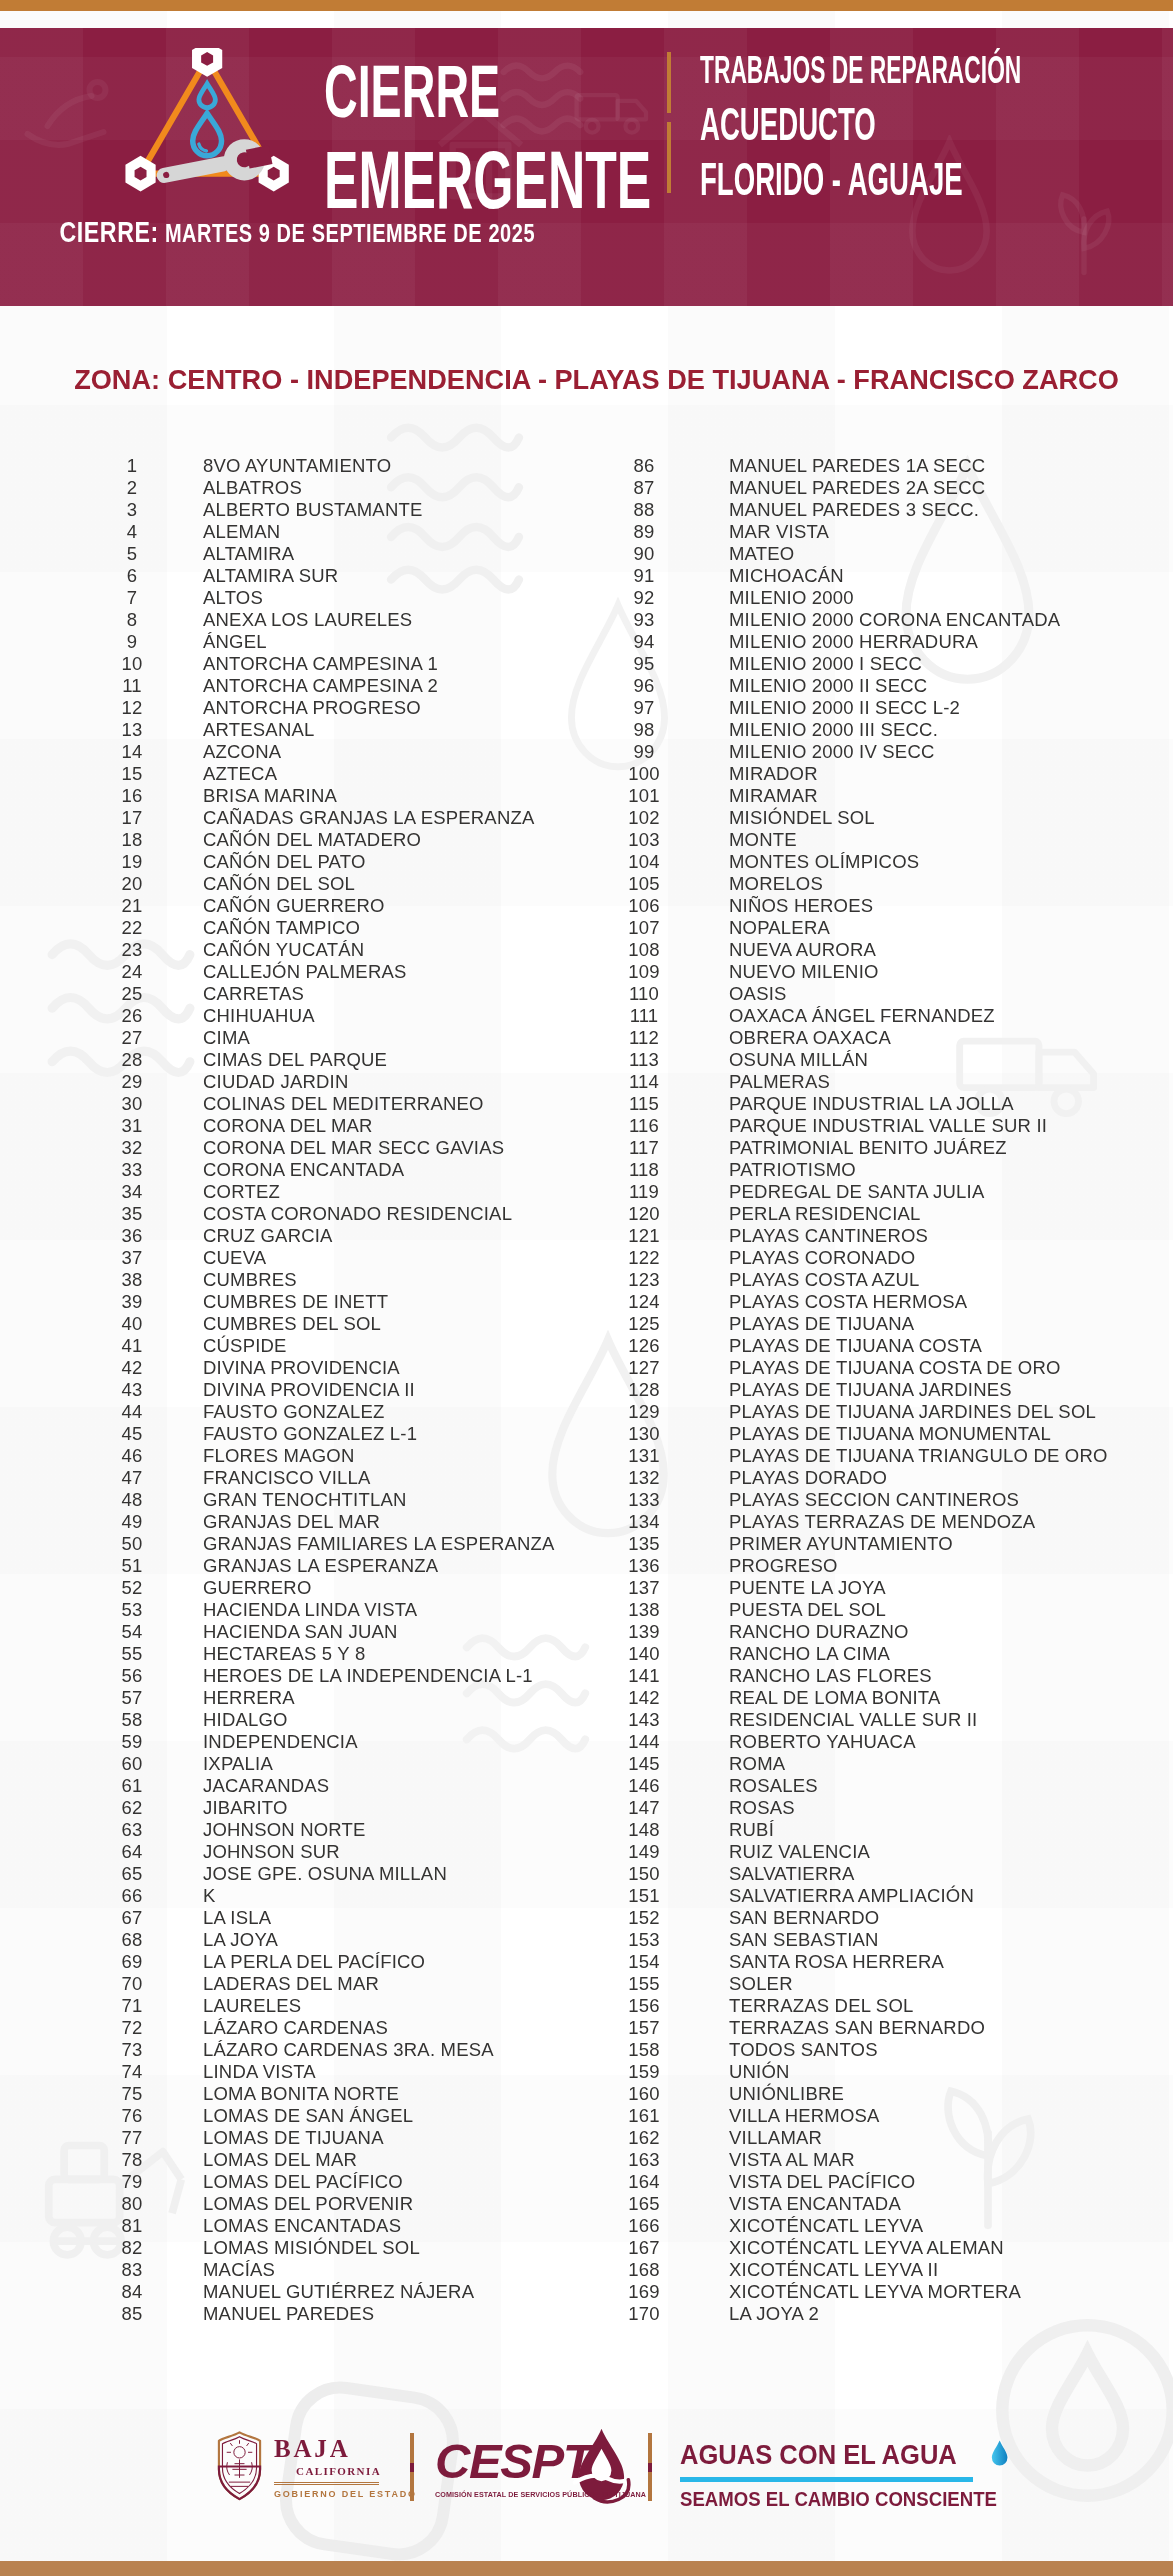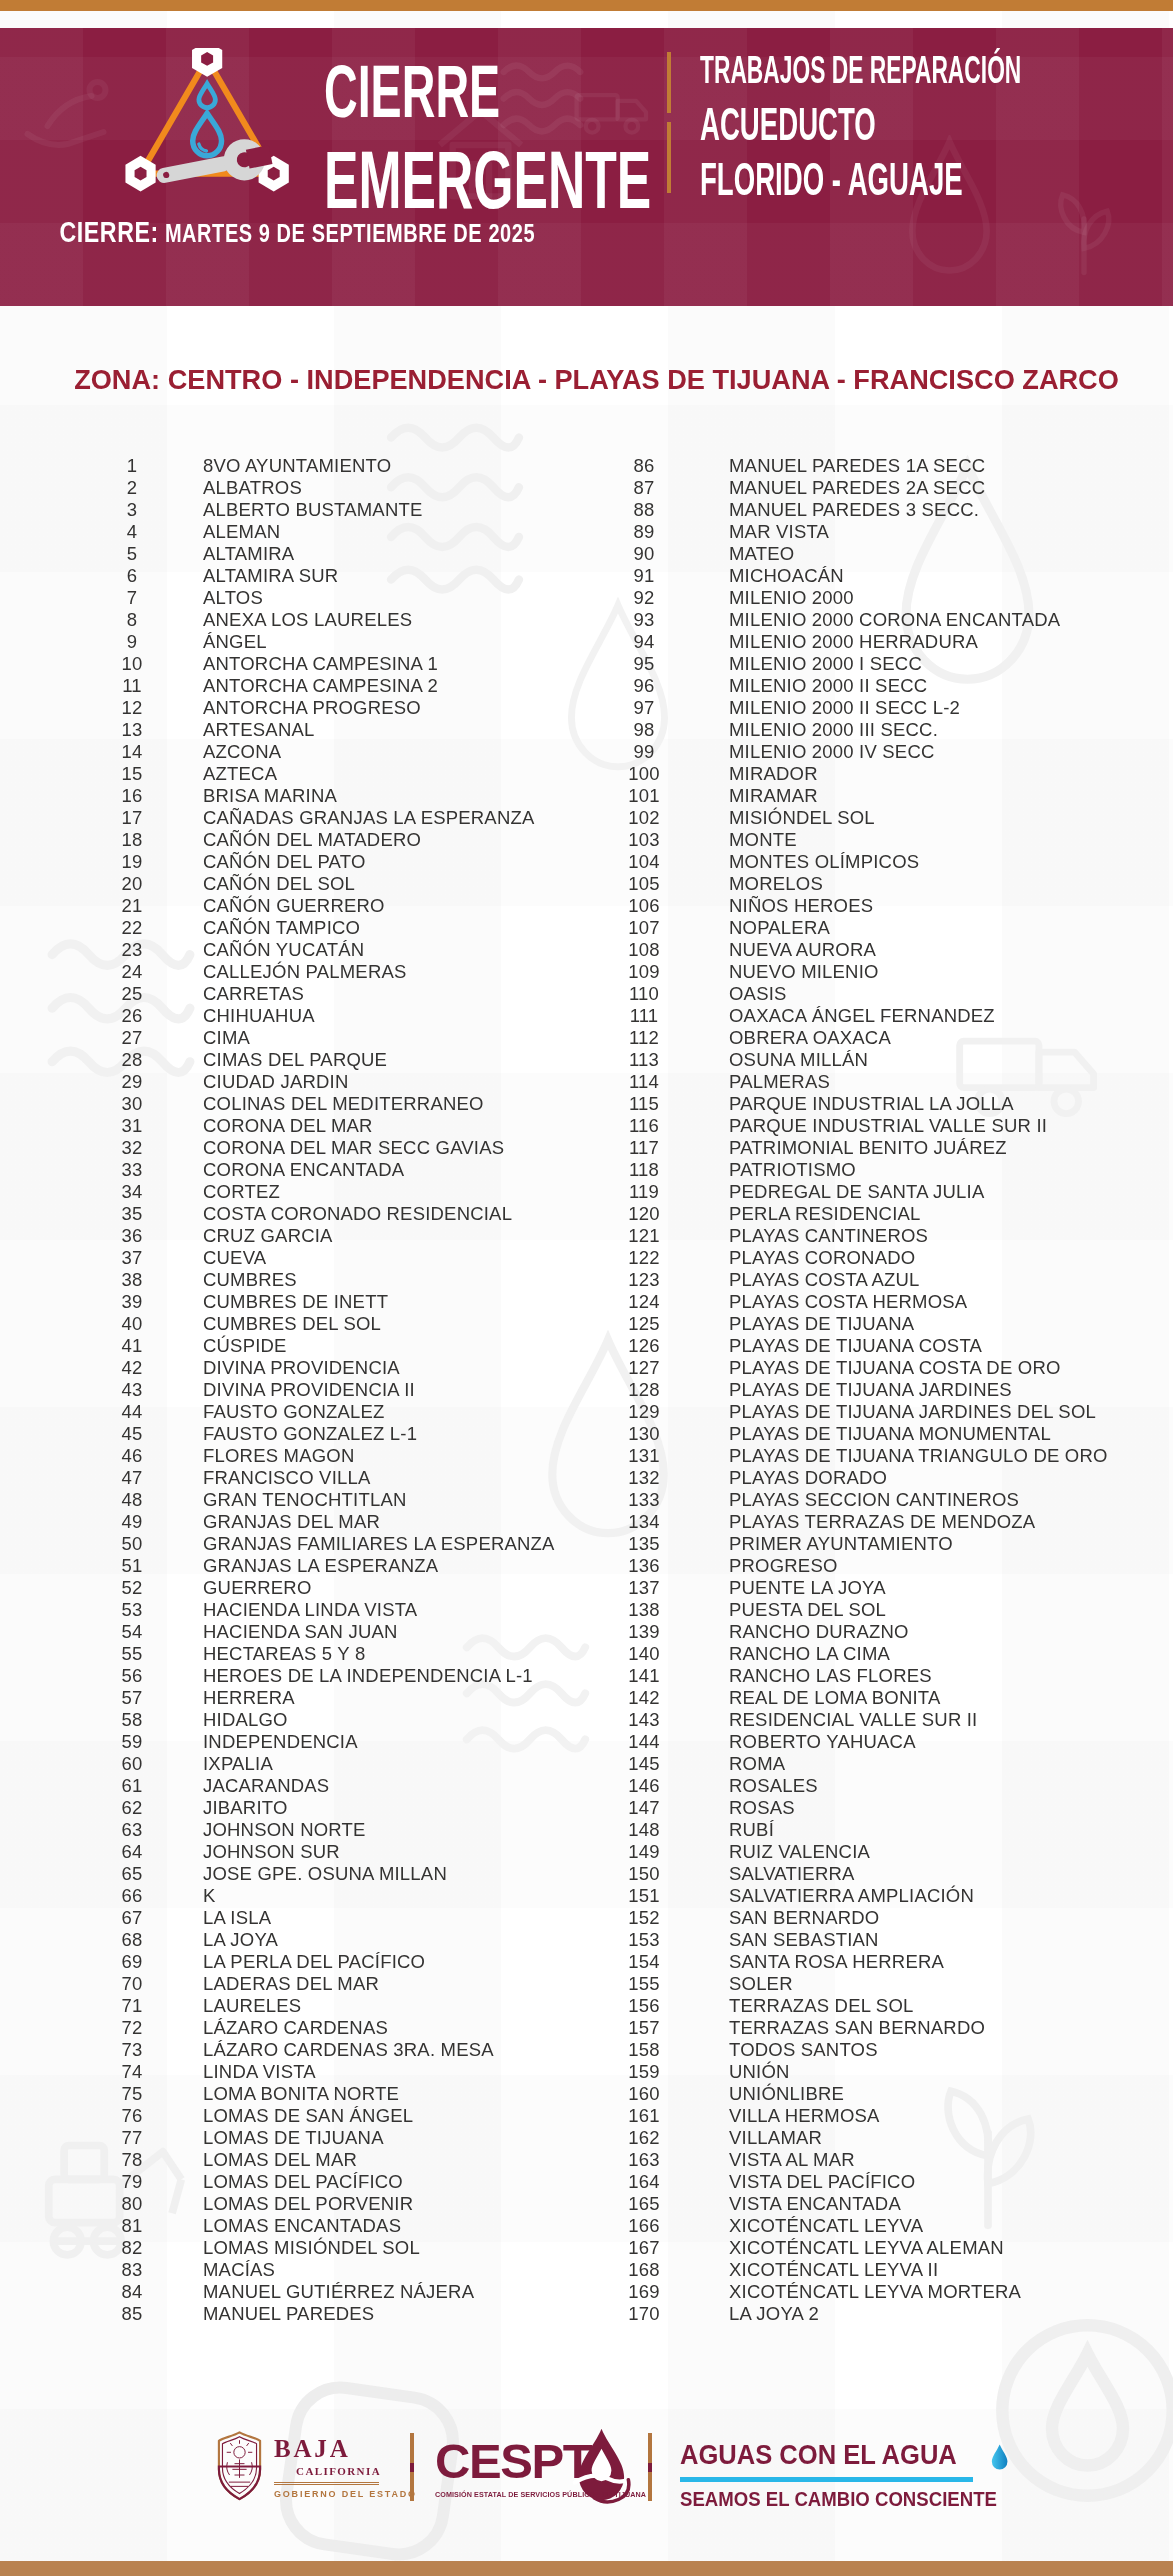--- a/index.html
+++ b/index.html
@@ -55,25 +55,25 @@
   .baja{position:absolute;left:274px;top:25.6px;width:107px;color:#7d1b3c;font-family:"Liberation Serif",serif;}
   .baja .b1{font-size:25px;font-weight:bold;letter-spacing:2.8px;line-height:1;}
   .baja .b2{font-size:11px;font-weight:bold;letter-spacing:1.4px;line-height:1;margin-top:5px;white-space:nowrap;text-align:right;}
   .baja .rule{margin-top:5px;width:105px;border-top:1.4px solid #b3763f;border-bottom:0.7px solid #b3763f;height:1.4px;}
   .baja .b3{font-family:"Liberation Sans",sans-serif;font-size:9px;font-weight:bold;color:#b3763f;letter-spacing:1.8px;margin-top:4.3px;white-space:nowrap;}
   .fdiv{position:absolute;top:23px;width:3.6px;height:68px;
         background:linear-gradient(#b3763f 0 44%, #7d1b3c 44% 58%, #b3763f 58% 100%);}
   .fdiv.d1{left:410px;}
   .fdiv.d2{left:648px;}
   .cespt{position:absolute;left:435px;top:27px;color:#7d1b3c;}
-  .cespt .word{font-size:49px;font-weight:900;letter-spacing:-1.4px;line-height:1;display:inline-block;}
+  .cespt .word{font-size:49px;font-weight:900;font-style:italic;letter-spacing:-1.4px;line-height:1;display:inline-block;}
   .cespt-drop{position:absolute;left:134px;top:-10px;width:65px;height:80px;}
   .cespt .sub{font-size:7.8px;font-weight:bold;letter-spacing:0.1px;margin-top:4.3px;white-space:nowrap;transform:scaleX(.92);transform-origin:left center;}
   .aguas{position:absolute;left:680px;top:28.4px;color:#7d1b3c;}
-  .aguas .line1{display:flex;align-items:flex-end;}
+  .aguas .line1{display:flex;align-items:center;}
   .aguas .s1{display:inline-block;font-size:28.4px;font-weight:900;transform:scaleX(.9);transform-origin:left center;white-space:nowrap;letter-spacing:0;}
   .aguas-drop{width:21.3px;height:28.4px;margin-left:1.4px;margin-top:-2.8px;}
   .aguas .cyan{width:293px;height:5px;background:#29b7e8;margin-top:5.7px;}
   .aguas .s2{display:inline-block;font-size:20px;font-weight:bold;transform:scaleX(.93);transform-origin:left center;white-space:nowrap;margin-top:6.4px;}
   
   .wm{position:absolute;pointer-events:none;}
 </style>
 </head>
 <body>
 

